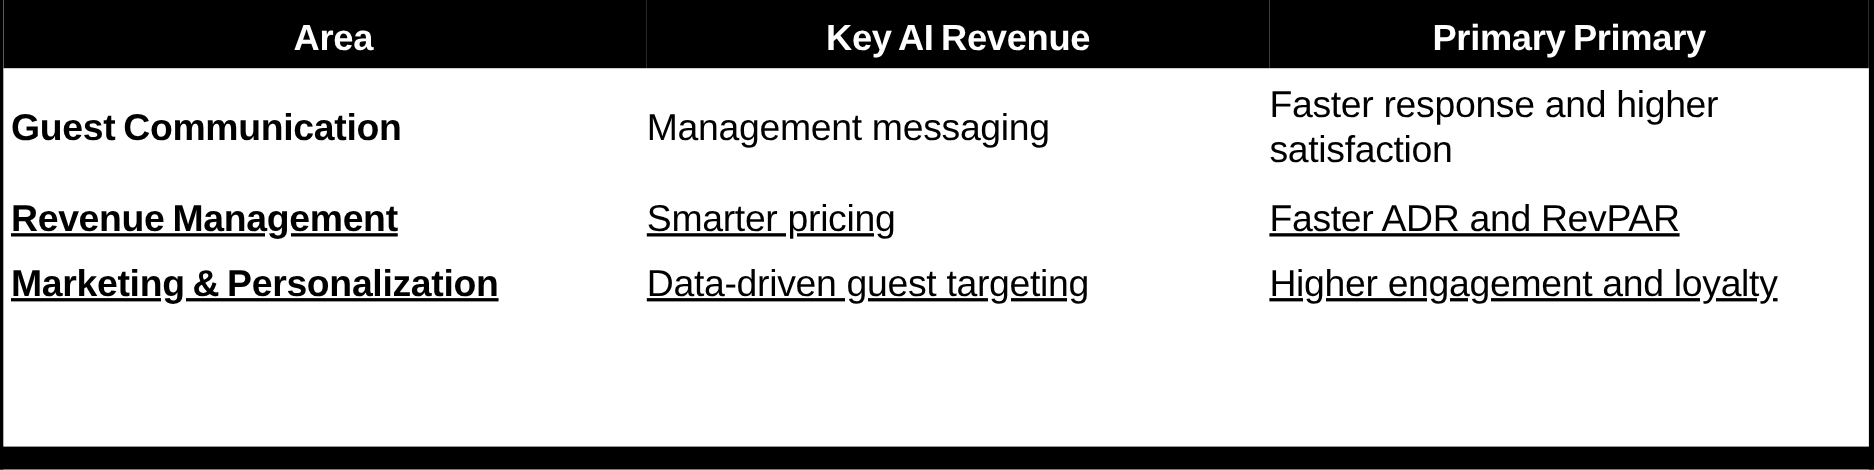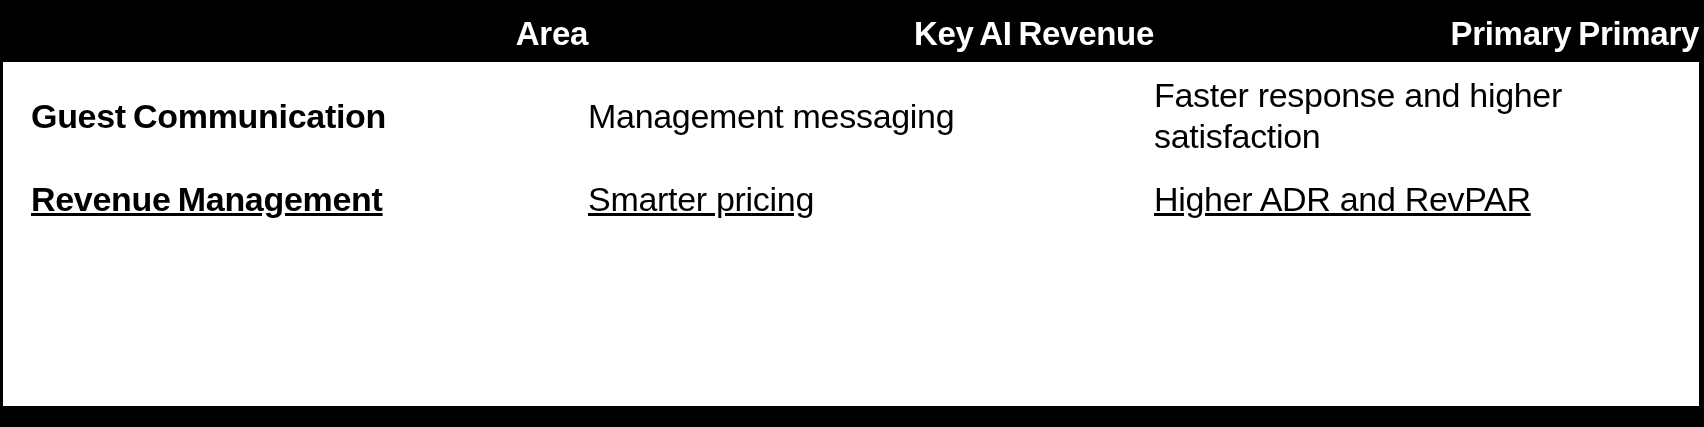--- a/index.html
+++ b/index.html
@@ -22,40 +22,40 @@
   }
   col.c1 { width: 585px; }
   col.c2 { width: 566px; }
   col.c3 { width: 545px; }
   thead tr { height: 62px; }
   thead th {
     background: #000000;
     color: #ffffff;
     font-size: 33px;
     font-weight: bold;
-    text-align: right;
+    text-align: center;
     vertical-align: middle;
     padding: 5px 0 0 0;
     letter-spacing: -0.3px;
     word-spacing: -2px;
   }
   thead th.first { padding-left: 15px; }
   tbody tr.row-tall { height: 108px; }
   tbody tr.row { height: 59px; text-decoration: underline; }
   tbody td {
     font-size: 34px;
     color: #000000;
     vertical-align: middle;
     letter-spacing: -0.3px;
     line-height: 41px;
     padding: 0;
   }
   td.area {
     font-weight: bold;
-    padding-left: 28px;
+    padding-left: 7px;
     word-spacing: -2px;
   }
   td.benefit { padding-right: 4px; }
 </style>
 </head>
 <body>
 
 <div class="frame">
   <table class="ai-table">
     <colgroup>
@@ -72,17 +72,22 @@
     </thead>
     <tbody>
       <tr class="row-tall">
         <td class="area">Guest Communication</td>
         <td class="func">Management messaging</td>
         <td class="benefit">Faster response and higher satisfaction</td>
       </tr>
       <tr class="row">
         <td class="area">Revenue Management</td>
         <td class="func">Smarter pricing</td>
-        <td class="benefit">Higher ADR and RevPAR</td>
+        <td class="benefit">Faster ADR and RevPAR</td>
+      </tr>
+      <tr class="row">
+        <td class="area">Marketing &amp; Personalization</td>
+        <td class="func">Data-driven guest targeting</td>
+        <td class="benefit">Higher engagement and loyalty</td>
       </tr>
     </tbody>
   </table>
 </div>
 
 </body></html>

